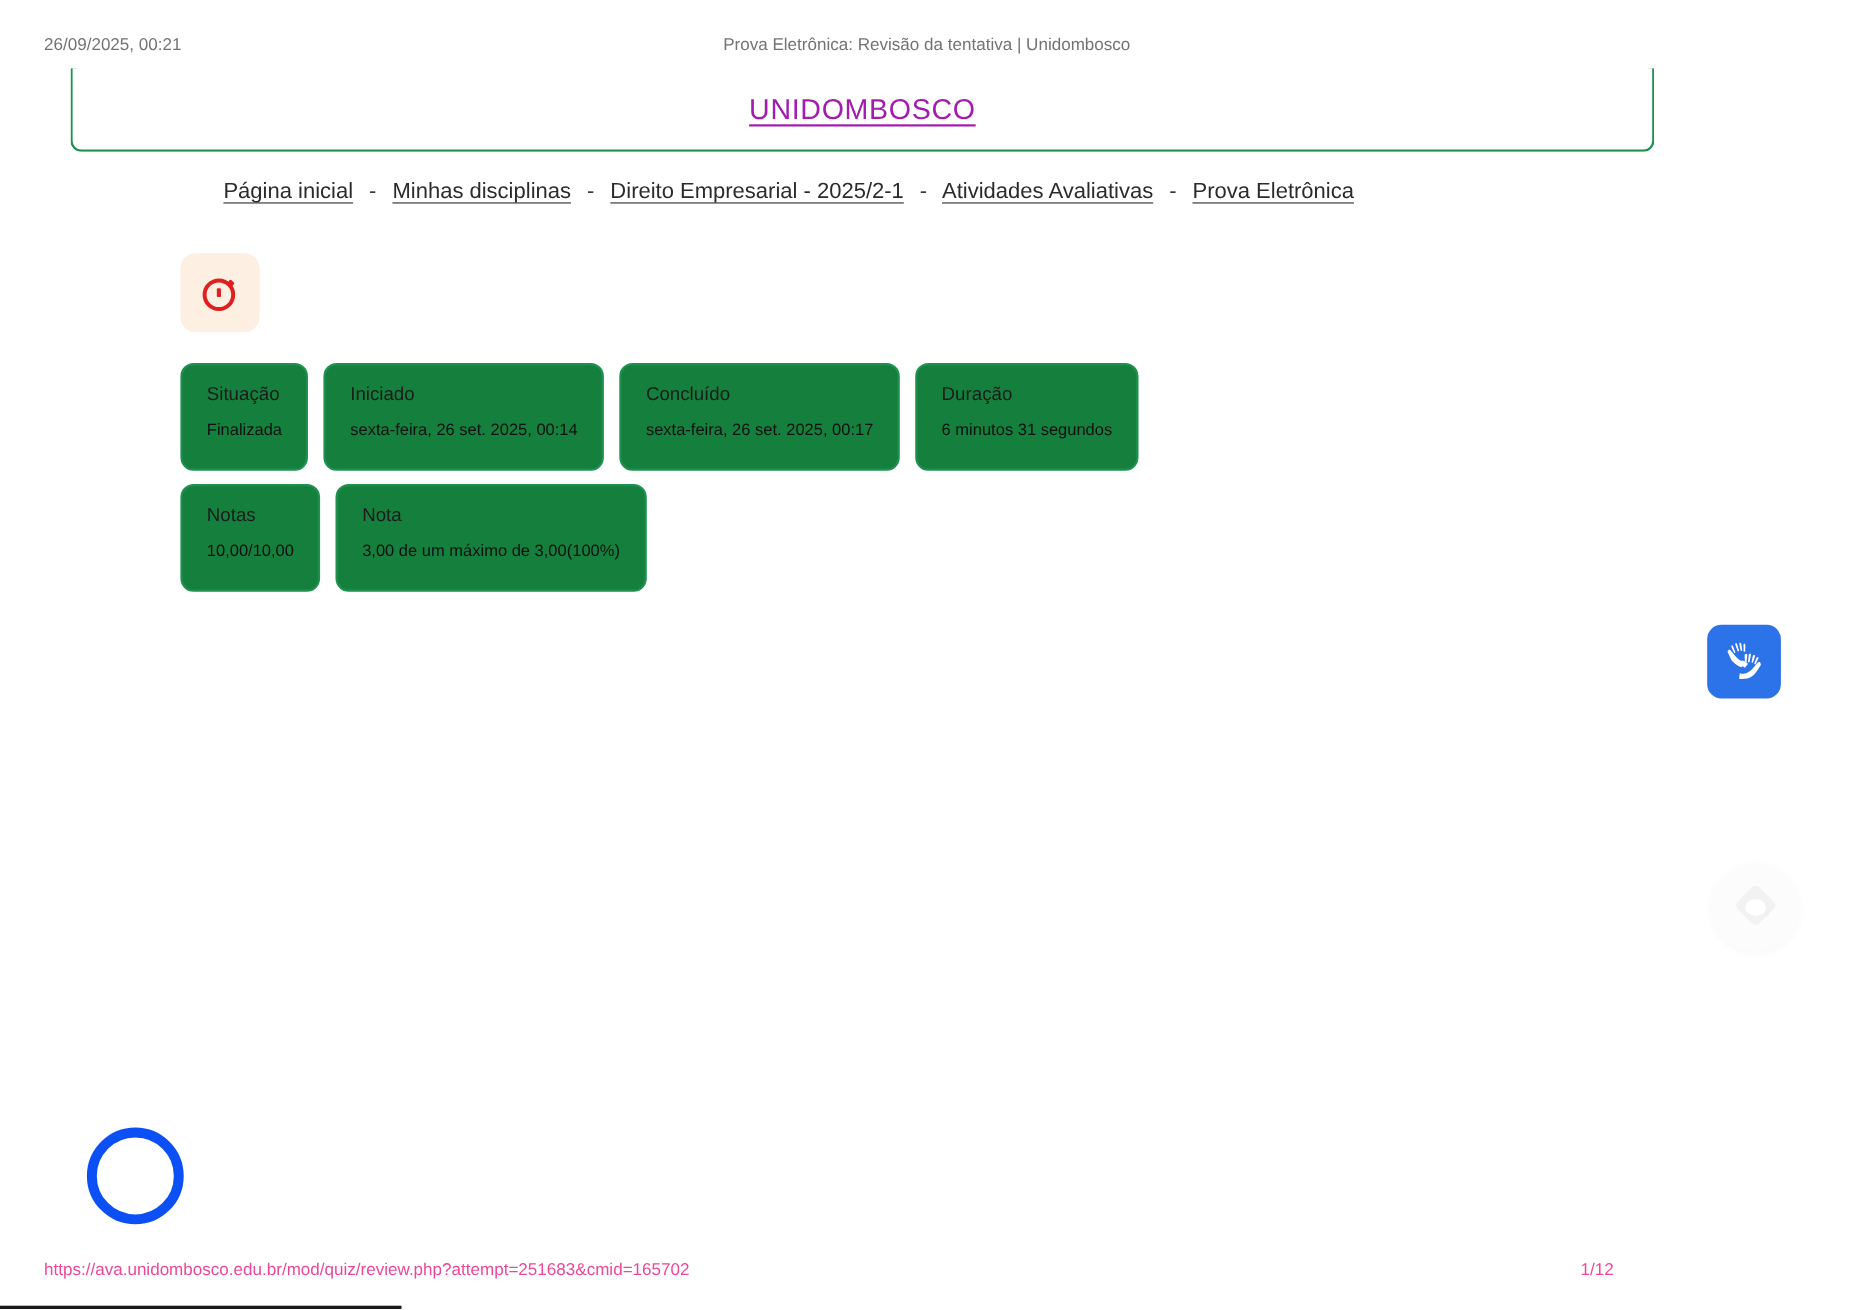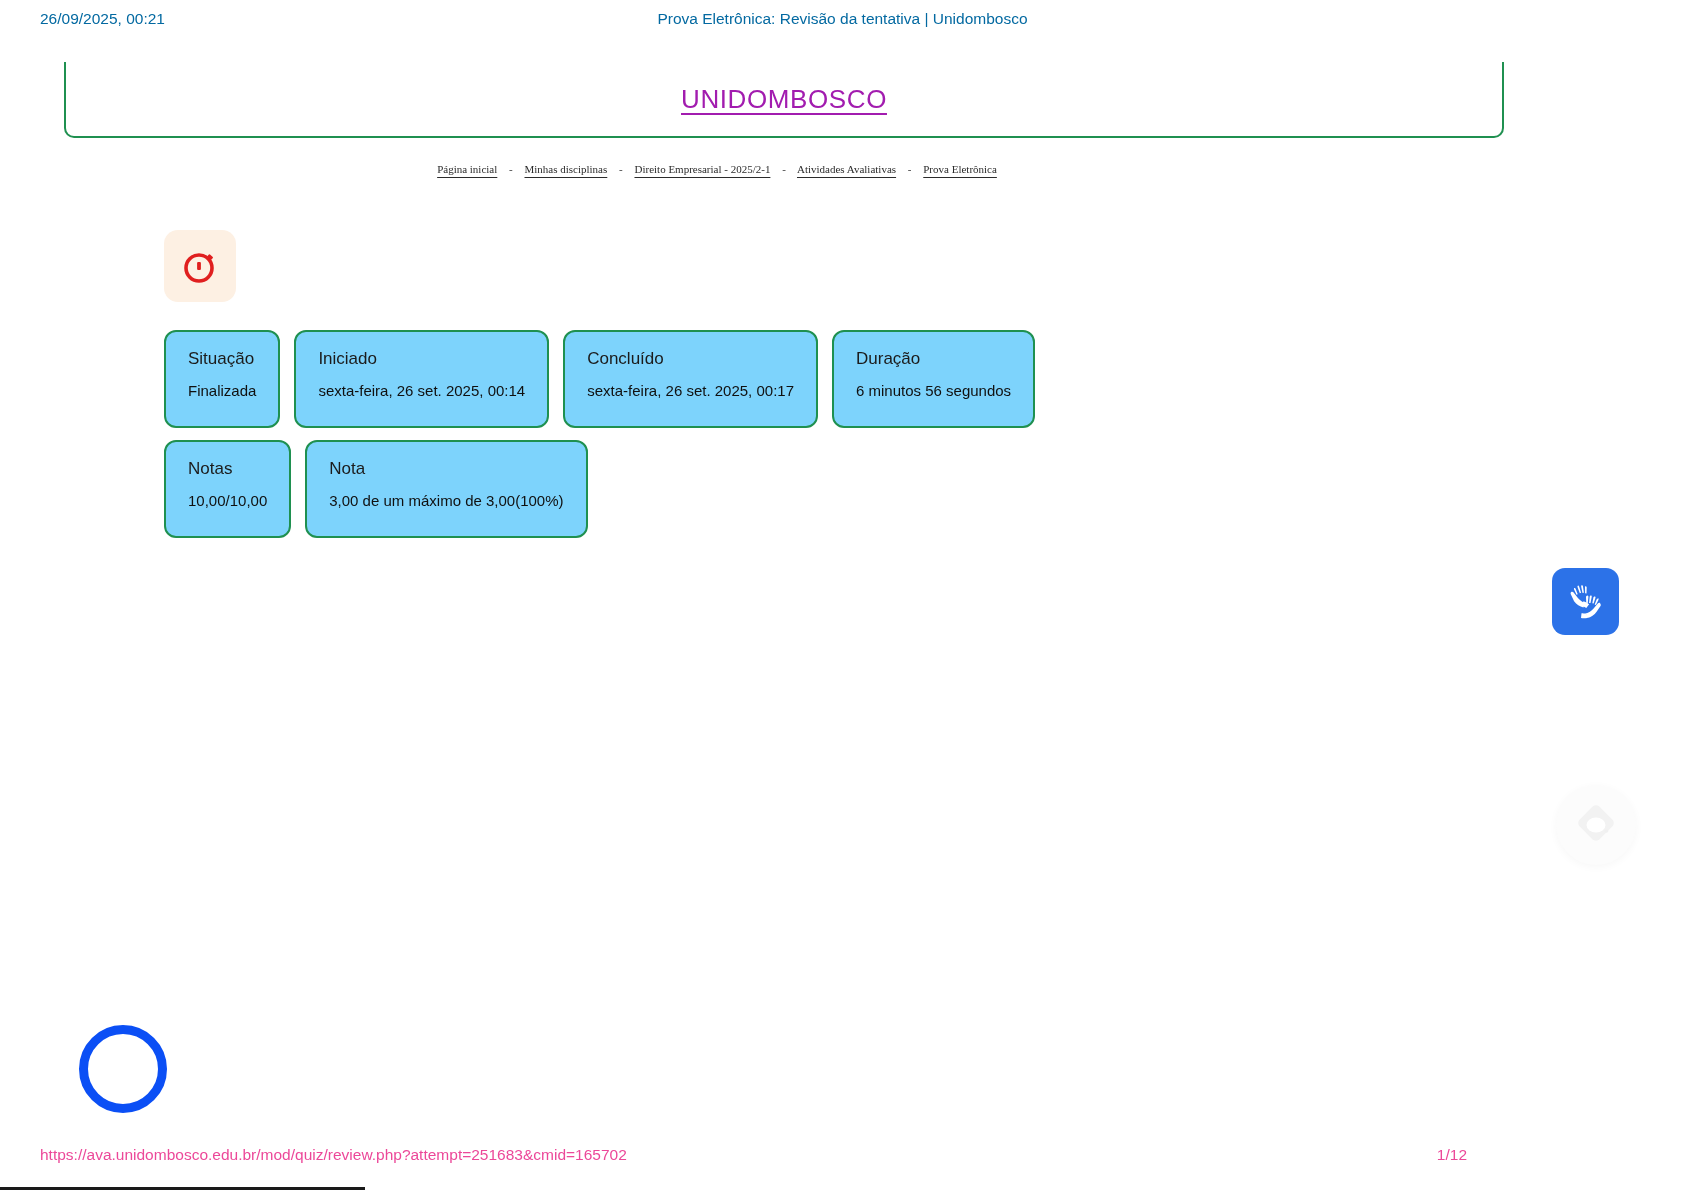--- a/index.html
+++ b/index.html
@@ -12,26 +12,26 @@
     height: 1191px;
     position: relative;
     font-family: "Liberation Sans", sans-serif;
     color: #111111;
     overflow: hidden;
   }
 
   
   .print-header {
     position: absolute;
-    top: 10px;
+    top: 32px;
     left: 0;
     width: 1551px;
     height: 22px;
     font-size: 15.5px;
-    color: #0369a1;
+    color: #737373;
   }
   .print-header .ph-left {
     position: absolute;
     left: 40px;
     top: 0;
     white-space: nowrap;
   }
   .print-header .ph-center {
     position: absolute;
     left: 0;
@@ -69,24 +69,23 @@
     cursor: pointer;
   }
 
   
   .breadcrumb {
     position: absolute;
     top: 163px;
     left: 0;
     width: 1434px;
     text-align: center;
-    font-size: 11px;
+    font-size: 20px;
     color: #2b2b2b;
     white-space: nowrap;
-    font-family: Liberation Serif, serif;
   }
   .breadcrumb a {
     color: #2b2b2b;
     text-decoration: underline;
     text-underline-offset: 4px;
     text-decoration-thickness: 1px;
     cursor: pointer;
   }
   .breadcrumb .sep {
     display: inline-block;
@@ -116,21 +115,21 @@
     display: flex;
     align-items: flex-start;
     gap: 14px;
   }
   .row-1 { left: 164px; top: 330px; }
   .row-2 { left: 164px; top: 440px; }
 
   .info-card {
     border: 2px solid #1f9050;
     border-radius: 12px;
-    background: #7dd3fc;
+    background: #15803d;
     padding: 16px 22px 20px 22px;
     box-sizing: border-box;
     min-height: 98px;
     display: flex;
     flex-direction: column;
     justify-content: flex-start;
   }
   .info-card .label {
     font-size: 17px;
     color: #1b1b1b;
@@ -270,21 +269,21 @@
   <div class="info-card">
     <span class="label">Iniciado</span>
     <span class="value">sexta-feira, 26 set. 2025, 00:14</span>
   </div>
   <div class="info-card">
     <span class="label">Concluído</span>
     <span class="value">sexta-feira, 26 set. 2025, 00:17</span>
   </div>
   <div class="info-card">
     <span class="label">Duração</span>
-    <span class="value">6 minutos 56 segundos</span>
+    <span class="value">6 minutos 31 segundos</span>
   </div>
 </div>
 
 <div class="cards-row row-2">
   <div class="info-card">
     <span class="label">Notas</span>
     <span class="value">10,00/10,00</span>
   </div>
   <div class="info-card">
     <span class="label">Nota</span>

